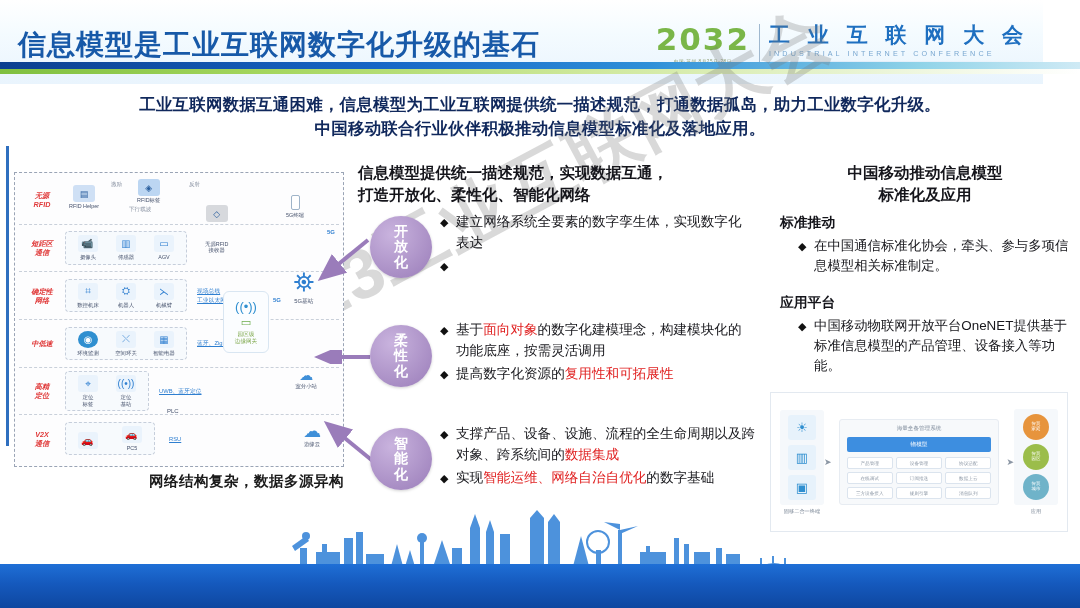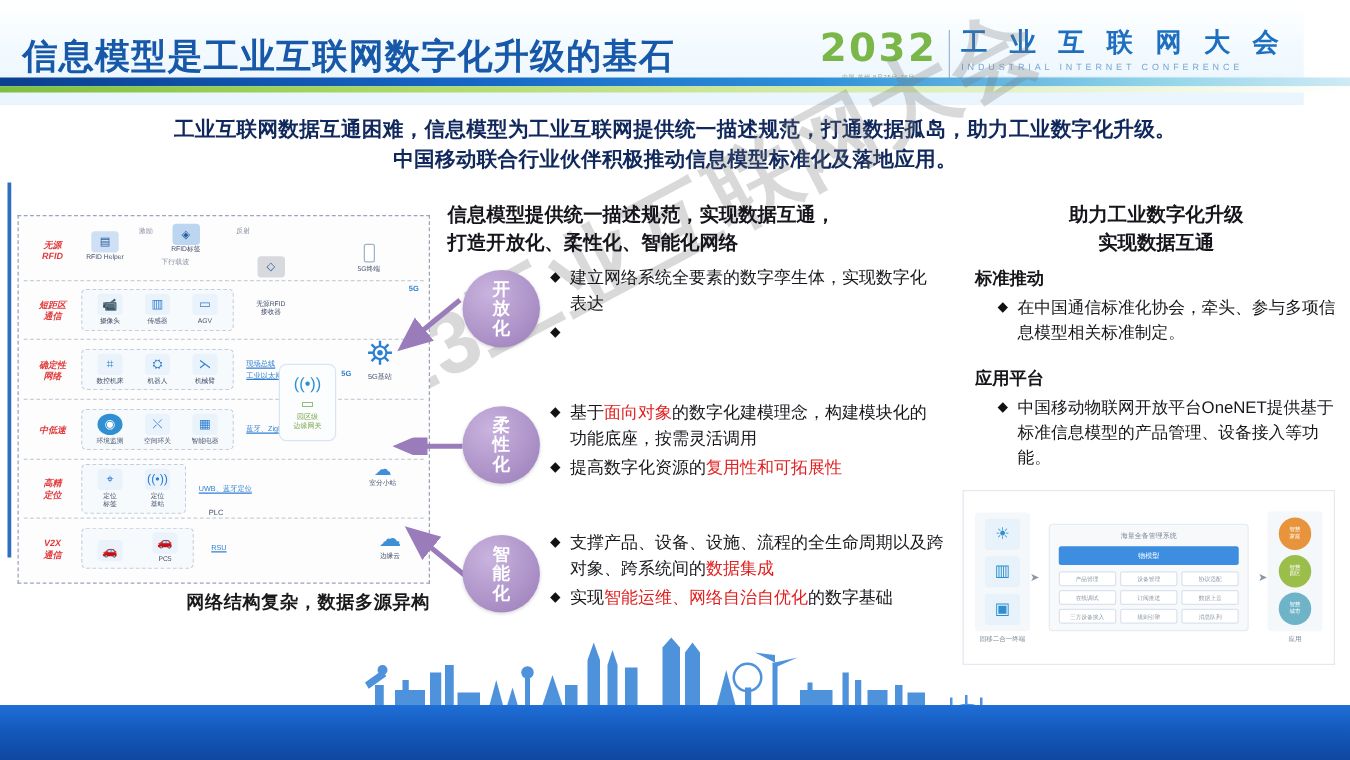--- a/index.html
+++ b/index.html
@@ -495,22 +495,22 @@
       <div class="dia">◆</div>
       <div class="txt"><span>支撑产品、设备、设施、流程的全生命周期以及跨对象、跨系统间的</span><span class="hl">数据集成</span></div>
     </div>
     <div class="bullet">
       <div class="dia">◆</div>
       <div class="txt"><span>实现</span><span class="hl">智能运维、网络自治自优化</span><span>的数字基础</span></div>
     </div>
   </div>
 
   <div class="right-title">
-    <div>助力工业数字化升级</div>
-    <div>实现数据互通</div>
+    <div>中国移动推动信息模型</div>
+    <div>标准化及应用</div>
   </div>
 
   <div class="right-h" style="left:780px;top:214px">标准推动</div>
   <div class="right-bul" style="left:798px;top:236px">
     <div class="bullet">
       <div class="dia">◆</div>
       <div class="txt">在中国通信标准化协会，牵头、参与多项信息模型相关标准制定。</div>
     </div>
   </div>
 

